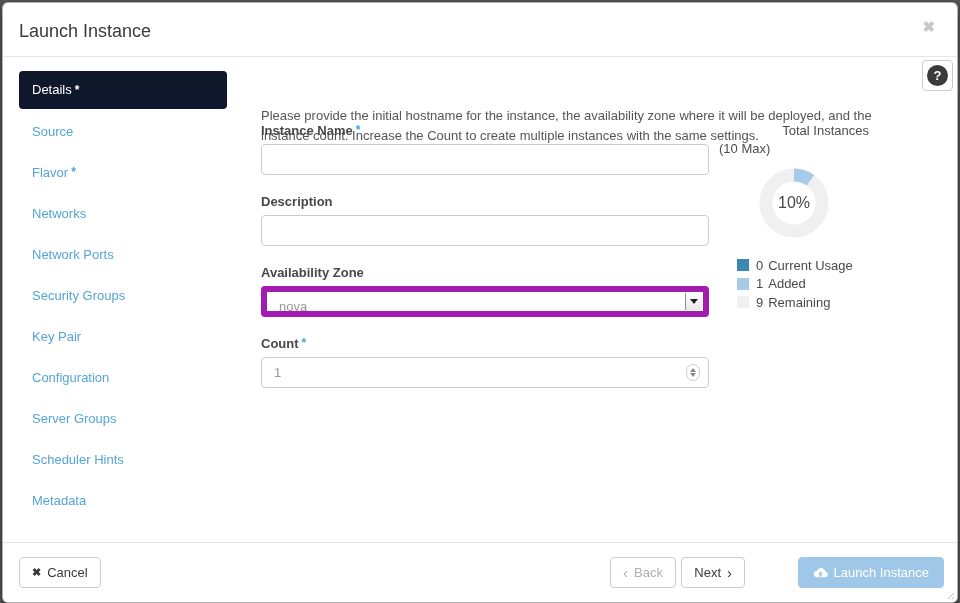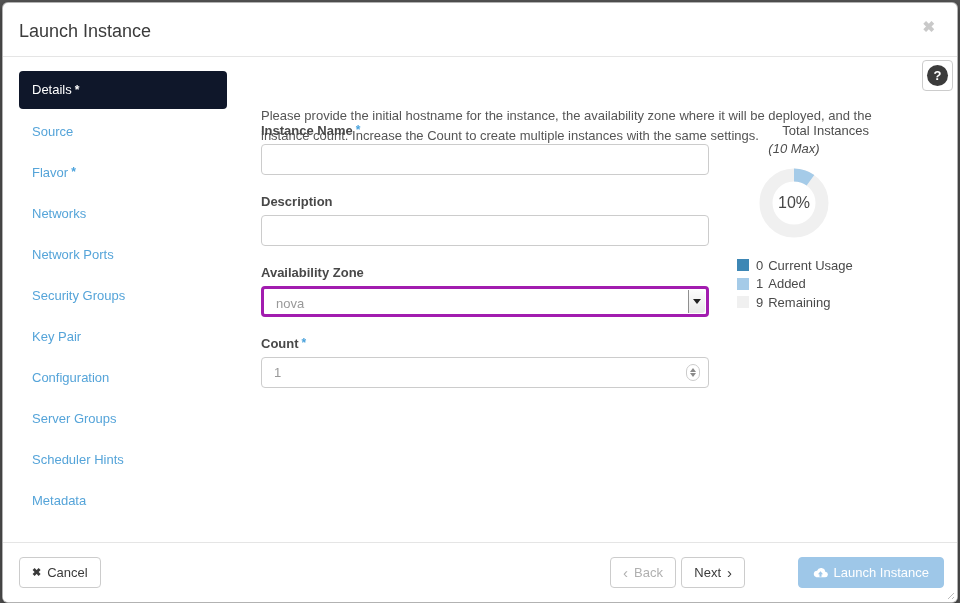--- a/index.html
+++ b/index.html
@@ -51,41 +51,41 @@
   .field-label { position:absolute; left:258px; font-size:13px; font-weight:bold; color:#484848; }
   .txt-input {
     position:absolute; left:258px; width:448px; height:31px;
     border:1px solid #ccc; border-radius:4px; background:#fff;
     font-family:"Liberation Sans", sans-serif; font-size:13px; color:#555; padding:0 12px;
     outline:none;
   }
   
   .select-box {
     position:absolute; left:258px; width:448px; height:31px;
-    border:3px solid #a21caf; border-radius:4px; background:#fff; cursor:pointer;
+    border:6px solid #a21caf; border-radius:4px; background:#fff; cursor:pointer;
   }
   .select-value { position:absolute; left:12px; top:7px; font-size:13px; color:#999; }
   .select-caret-zone {
     position:absolute; right:1px; top:1px; bottom:1px; width:17px;
     border-left:1px solid #8f8f8f; border-radius:0 3px 3px 0;
     background:linear-gradient(#fdfdfd,#e8e8e8);
     display:flex; align-items:center; justify-content:center;
   }
   .caret-down { width:0; height:0; border-left:4px solid transparent; border-right:4px solid transparent; border-top:5px solid #222; }
   
   .stepper {
     position:absolute; right:9px; top:7px; width:14px; height:17px;
     border:1px solid #ccc; border-radius:7px; background:#fff;
     display:flex; flex-direction:column; align-items:center; justify-content:center; gap:1px; cursor:pointer;
   }
   .tri-up { width:0; height:0; border-left:3px solid transparent; border-right:3px solid transparent; border-bottom:4px solid #8a8a8a; }
   .tri-dn { width:0; height:0; border-left:3px solid transparent; border-right:3px solid transparent; border-top:4px solid #8a8a8a; }
   
   .chart-title { position:absolute; left:716px; width:150px; top:120px; text-align:right; font-size:13px; color:#4d4d4d; }
-  .chart-sub   { position:absolute; left:716px; width:150px; top:138px; text-align:center; font-size:13px; color:#4d4d4d;font-style:italic; }
+  .chart-sub   { position:absolute; left:716px; width:150px; top:138px; text-align:left; font-size:13px; color:#4d4d4d; }
   .donut-wrap  { position:absolute; left:753px; top:162px; width:76px; height:76px; }
   .donut-center {
     position:absolute; left:0; top:0; width:76px; height:76px;
     display:flex; align-items:center; justify-content:center;
     font-size:16px; color:#474747;
   }
   .legend { position:absolute; left:734px; top:253px; }
   .legend-row { display:flex; align-items:center; height:18.5px; font-size:13px; color:#4a4a4a; }
   .legend-swatch { width:12px; height:12px; margin-right:7px; flex:none; }
   .legend-val { margin-right:5px; }

